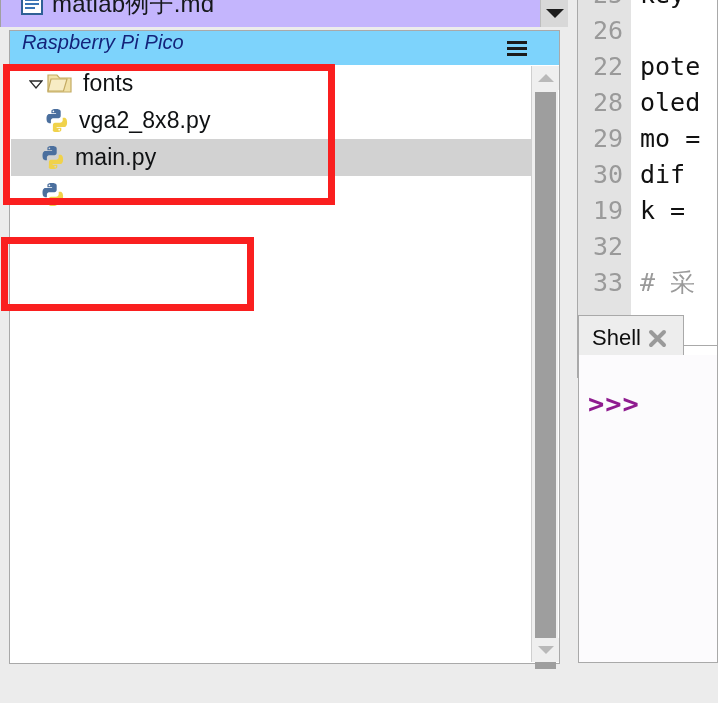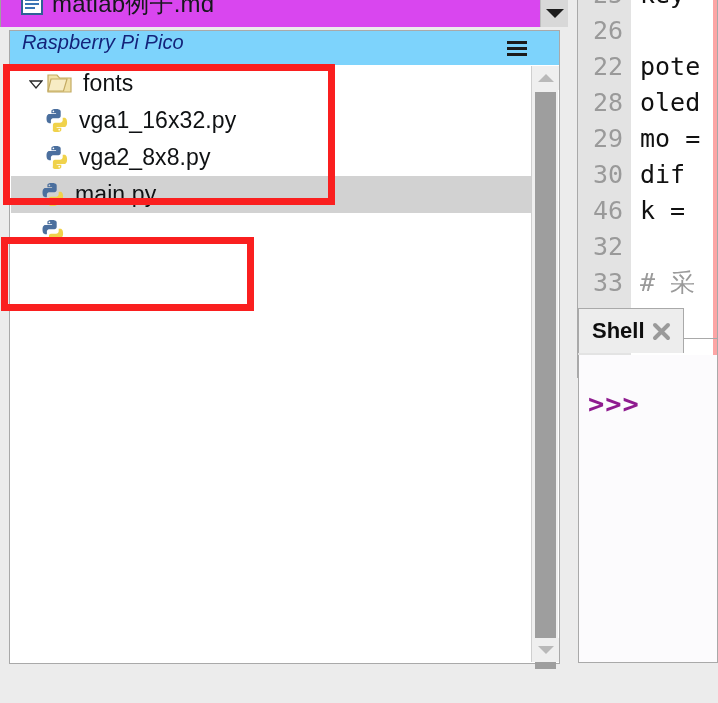--- a/index.html
+++ b/index.html
@@ -14,21 +14,21 @@
     overflow: hidden;
     font-family: "Liberation Sans", sans-serif;
     -webkit-font-smoothing: antialiased;
   }
 
   
   #top-strip {
     position: absolute;
     left: 0; top: 0;
     width: 560px; height: 27px;
-    background: #d946ef;
+    background: #c4b5fd;
     border-left: 1px solid #a0a0a0;
     border-right: 1px solid #9e9e9e;
     box-sizing: border-box;
     overflow: hidden;
   }
   #top-strip-row {
     position: absolute;
     left: 20px; top: -12px;
     display: flex;
     align-items: center;
@@ -206,21 +206,21 @@
     z-index: 40;
   }
   #annot-fonts { left: 3px; top: 64px; width: 332px; height: 141px; }
   #annot-st7789 { left: 1px; top: 237px; width: 253px; height: 74px; }
 
   
   #editor-panel {
     position: absolute;
     left: 577px; top: 0;
     width: 141px; height: 378px;
-    background: #fca5a5;
+    background: #ffffff;
     border: 1px solid #a9a9a9;
     border-top: none;
     box-sizing: border-box;
     overflow: hidden;
   }
   #gutter {
     position: absolute;
     left: 0; top: 0;
     width: 53px; height: 100%;
     background: #e3e3e3;
@@ -251,22 +251,22 @@
   .cl.comment { color: #9a9a9a; }
   #code-lines-wrap, #gutter-wrap {
     position: absolute;
     left: 0; right: 0;
     top: -23px;
   }
 
   
   #shell-tabbar {
     position: absolute;
-    left: 577px; top: 308px;
-    width: 141px; height: 45px; font-weight: bold;
+    left: 577px; top: 315px;
+    width: 141px; height: 45px;
   }
   #shell-tab {
     position: absolute;
     left: 1px; top: 0;
     width: 106px; height: 45px;
     background: #ededed;
     border: 1px solid #a9a9a9;
     border-bottom: none;
     box-sizing: border-box;
     display: flex;
@@ -345,29 +345,20 @@
       </span>
       <span class="icon-wrap">
         <svg width="28" height="25" viewBox="0 0 28 25">
           <path d="M2 4 h9 l2.5 3 H25 v14 H2 Z" fill="#f2e2a8" stroke="#c4ab63" stroke-width="1.2"></path>
           <path d="M5 8 h16 l-3.5 12 H2 Z" fill="#f7ecc4" stroke="#c4ab63" stroke-width="1.2"></path>
         </svg>
       </span>
       <span class="row-label gap-lbl">fonts</span>
     </div>
 
-    <div class="row indent-1">
-      <span class="icon-wrap">
-        <svg width="27" height="27" viewBox="0 0 27 27">
-          <path d="M13 2c-5 0-4.6 2.1-4.6 2.1v2.2h4.7v0.7H6.6s-3.1-0.36-3.1 4.6c0 4.9 2.7 4.7 2.7 4.7h1.7v-2.3s-0.09-2.7 2.6-2.7h4.7s2.5 0.04 2.5-2.45V4.6S18.1 2 13 2zM10.4 3.5a0.85 0.85 0 1 1 0 1.7 0.85 0.85 0 0 1 0-1.7z" fill="#4b6f9e"></path>
-          <path d="M13.6 25c5 0 4.7-2.1 4.7-2.1v-2.2h-4.7v-0.7H21s3.1 0.35 3.1-4.6c0-4.9-2.7-4.7-2.7-4.7h-1.7v2.3s0.09 2.7-2.6 2.7h-4.7s-2.5-0.05-2.5 2.45v4.25S8.5 25 13.6 25zM16.2 23.5a0.85 0.85 0 1 1 0-1.7 0.85 0.85 0 0 1 0 1.7z" fill="#f0d24b"></path>
-        </svg>
-      </span>
-      <span class="row-label gap-lbl">vga1_16x32.py</span>
-    </div>
 
     <div class="row indent-1">
       <span class="icon-wrap">
         <svg width="27" height="27" viewBox="0 0 27 27">
           <path d="M13 2c-5 0-4.6 2.1-4.6 2.1v2.2h4.7v0.7H6.6s-3.1-0.36-3.1 4.6c0 4.9 2.7 4.7 2.7 4.7h1.7v-2.3s-0.09-2.7 2.6-2.7h4.7s2.5 0.04 2.5-2.45V4.6S18.1 2 13 2zM10.4 3.5a0.85 0.85 0 1 1 0 1.7 0.85 0.85 0 0 1 0-1.7z" fill="#4b6f9e"></path>
           <path d="M13.6 25c5 0 4.7-2.1 4.7-2.1v-2.2h-4.7v-0.7H21s3.1 0.35 3.1-4.6c0-4.9-2.7-4.7-2.7-4.7h-1.7v2.3s0.09 2.7-2.6 2.7h-4.7s-2.5-0.05-2.5 2.45v4.25S8.5 25 13.6 25zM16.2 23.5a0.85 0.85 0 1 1 0-1.7 0.85 0.85 0 0 1 0 1.7z" fill="#f0d24b"></path>
         </svg>
       </span>
       <span class="row-label gap-lbl">vga2_8x8.py</span>
     </div>
@@ -409,21 +400,21 @@
 
 <div id="editor-panel">
   <div id="gutter">
     <div id="gutter-wrap">
       <div class="ln">25</div>
       <div class="ln">26</div>
       <div class="ln">22</div>
       <div class="ln">28</div>
       <div class="ln">29</div>
       <div class="ln">30</div>
-      <div class="ln">46</div>
+      <div class="ln">19</div>
       <div class="ln">32</div>
       <div class="ln">33</div>
     </div>
   </div>
   <div id="code-area">
     <div id="code-lines-wrap">
       <div class="cl">key</div>
       <div class="cl"></div>
       <div class="cl">pote</div>
       <div class="cl">oled</div>

